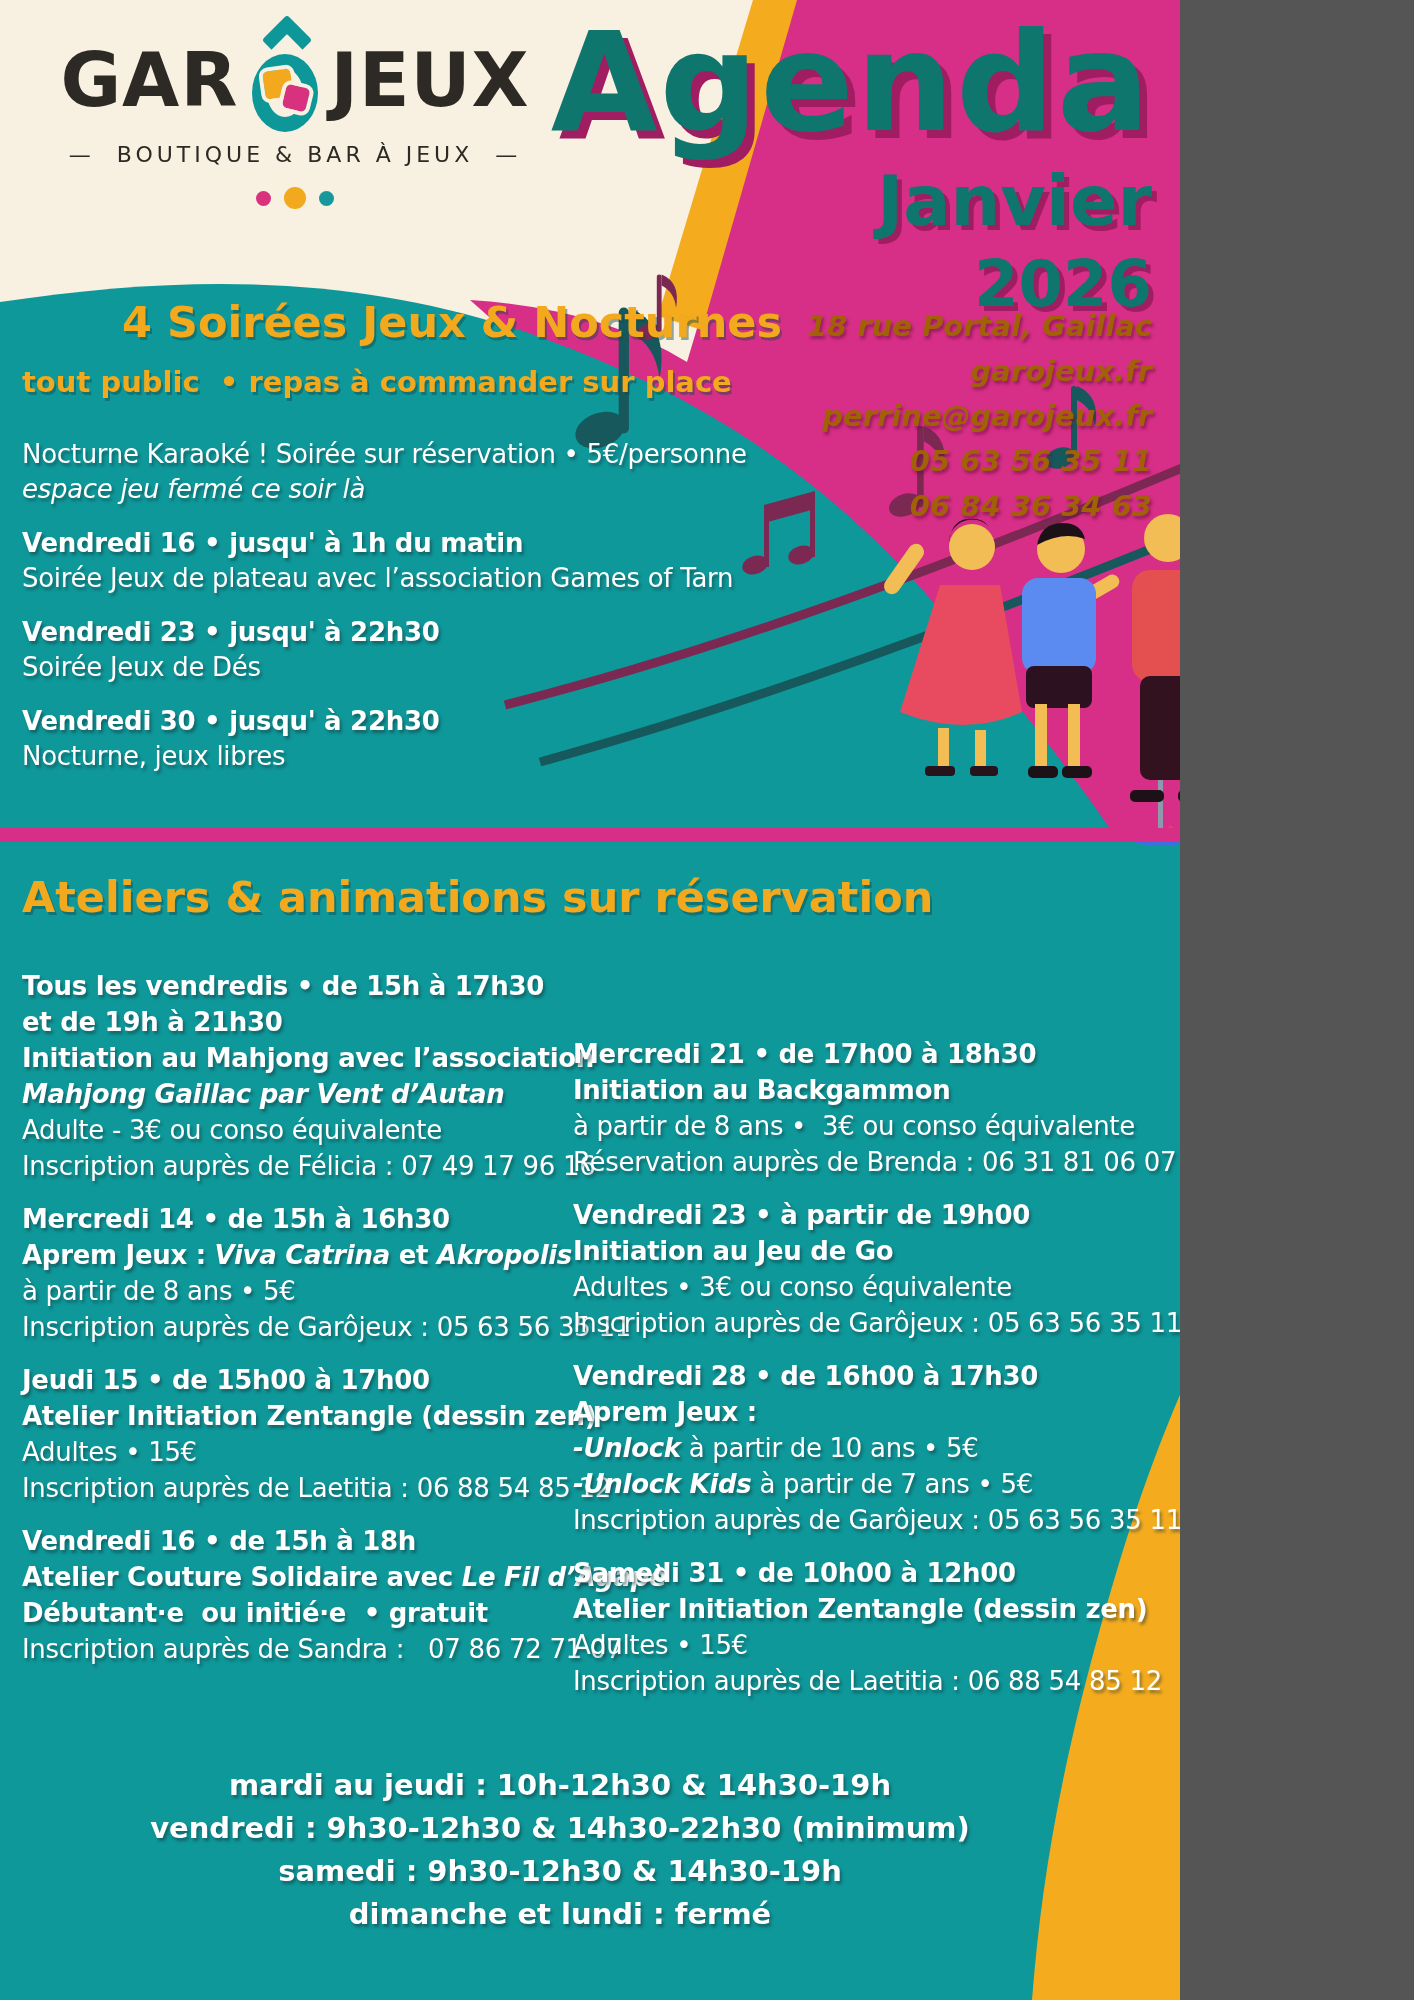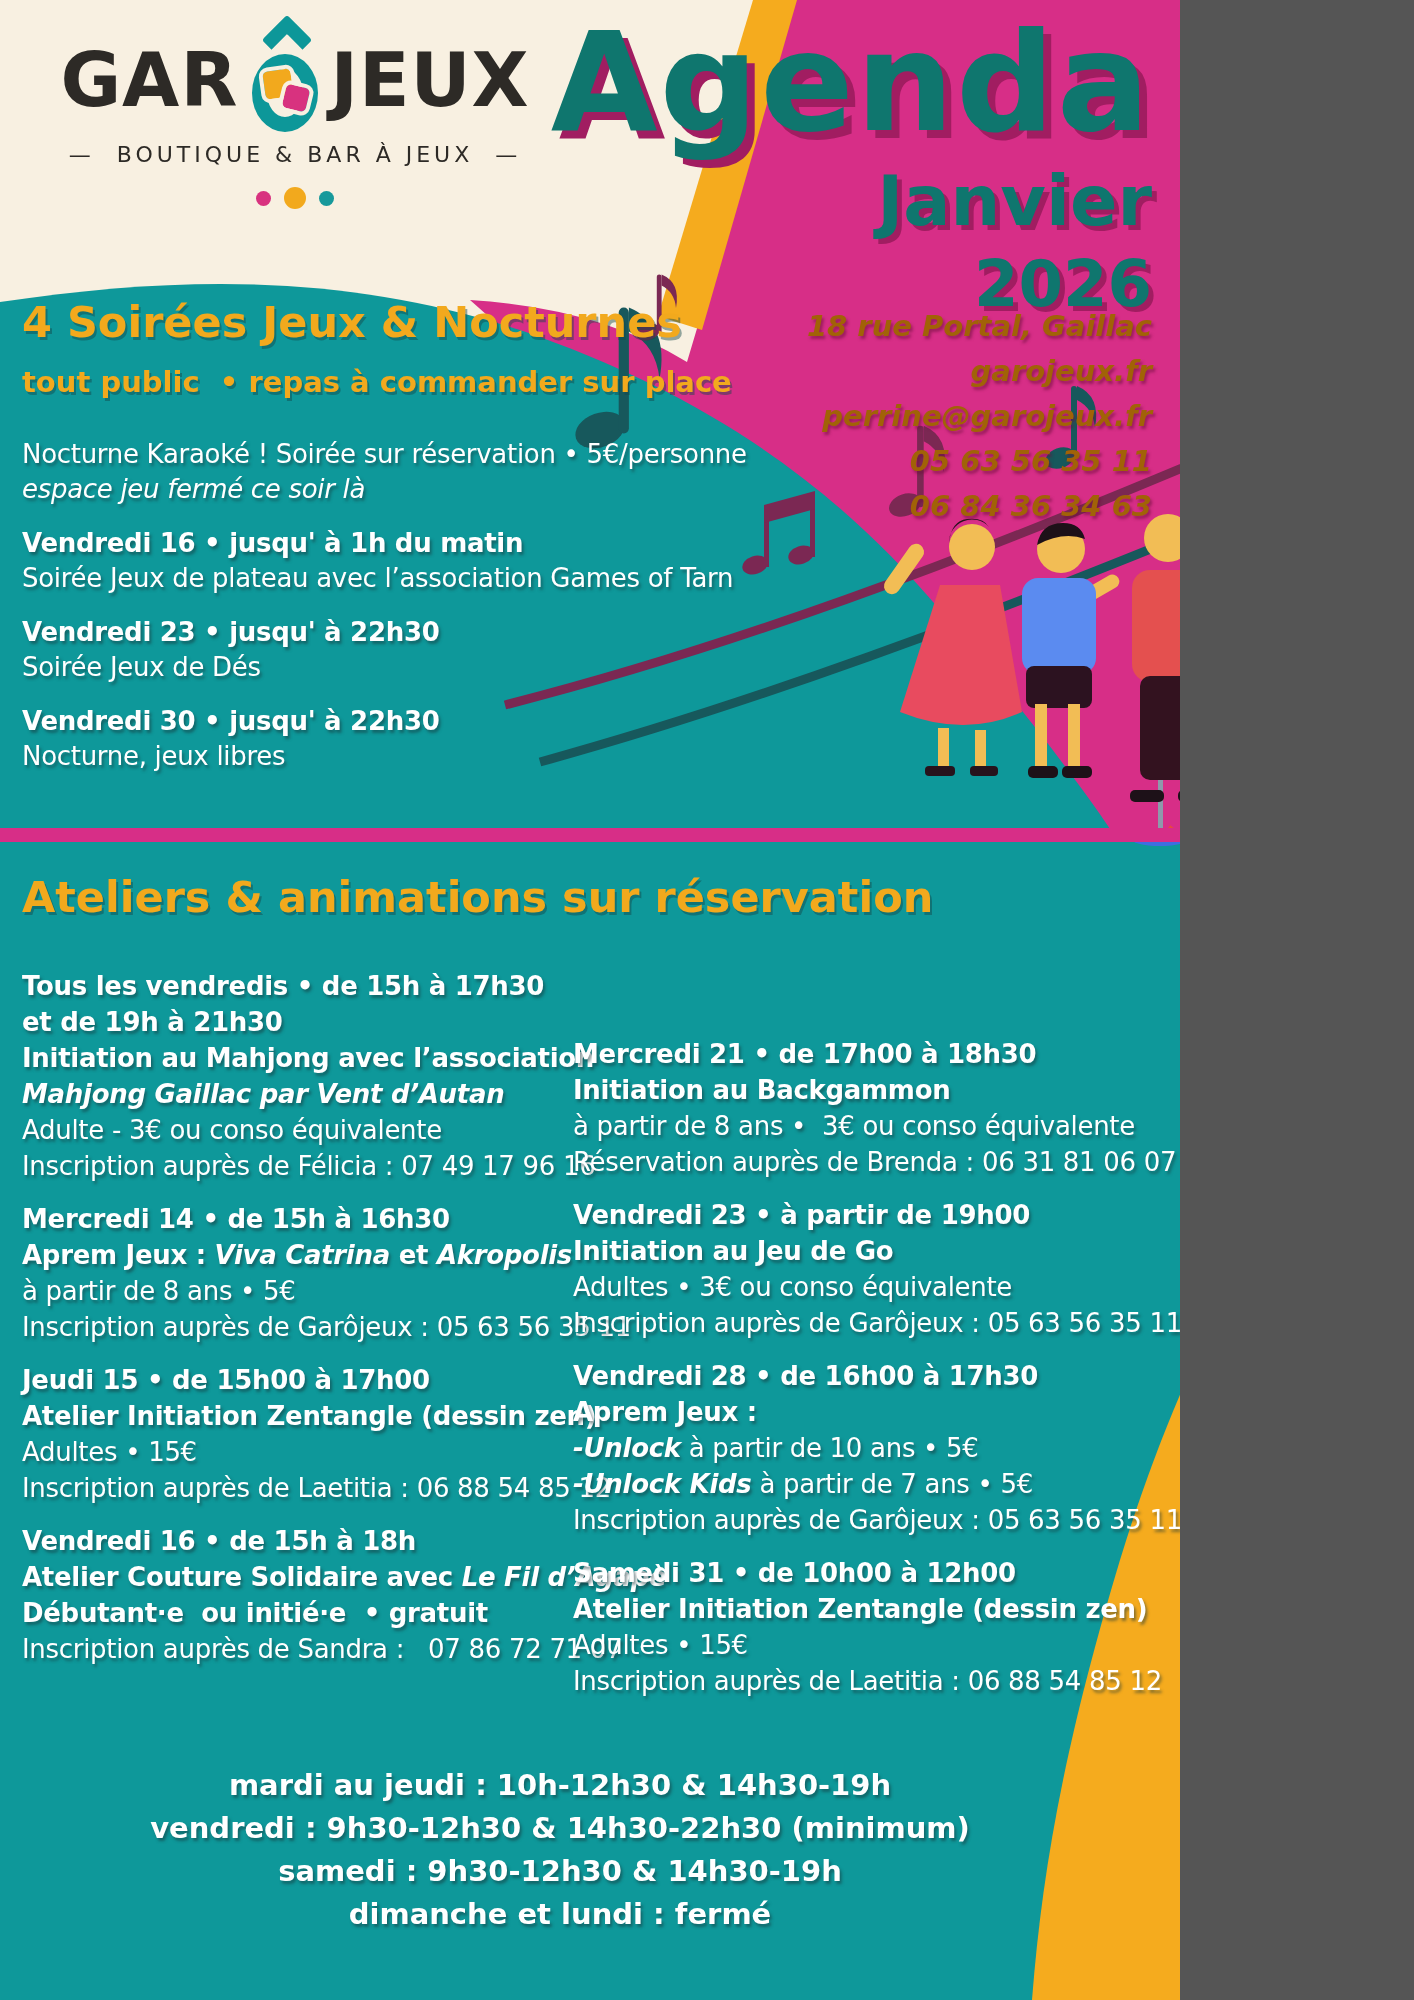--- a/index.html
+++ b/index.html
@@ -37,21 +37,21 @@
     font-style:italic;font-weight:700;font-size:29px;line-height:45px;
     text-shadow:2px 3px 3px rgba(110,15,60,.55);}
   .contact div{white-space:pre;}
 
   
   .ysec{color:#f2a91d;font-weight:700;text-shadow:2px 3px 0 rgba(20,70,74,.45);}
   .white{color:#fff;text-shadow:2px 3px 3px rgba(22,52,56,.5);}
 
   
   .soirees{position:absolute;top:300px;left:22px;width:760px;}
-  .soirees-title{font-size:43px;line-height:1.05;}
+  .soirees-title{font-size:43px;line-height:1.05;text-align:right;}
   .soirees-sub{margin-top:20px;font-size:29px;white-space:pre;}
   .soirees .events{margin-top:38px;}
   .event{margin-bottom:19px;}
   .event div{font-size:26px;line-height:35px;white-space:pre;letter-spacing:-.3px;}
   .b{font-weight:700;}
   .i{font-style:italic;}
   .bi{font-weight:700;font-style:italic;}
 
   
   .ateliers-title{position:absolute;top:872px;left:22px;font-size:43px;}

